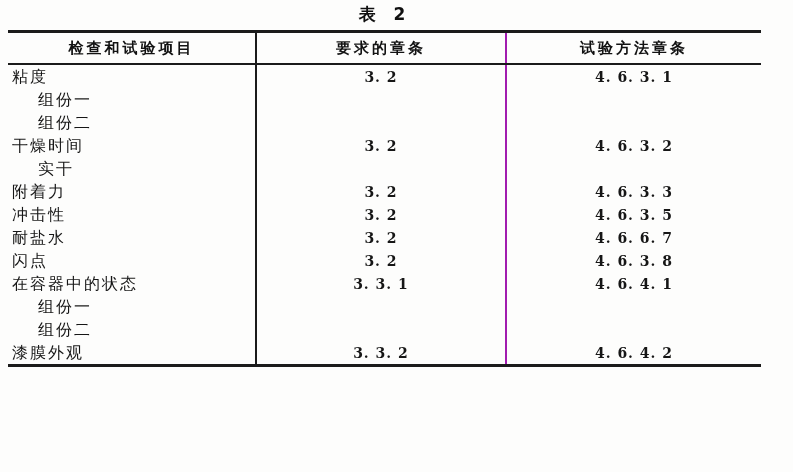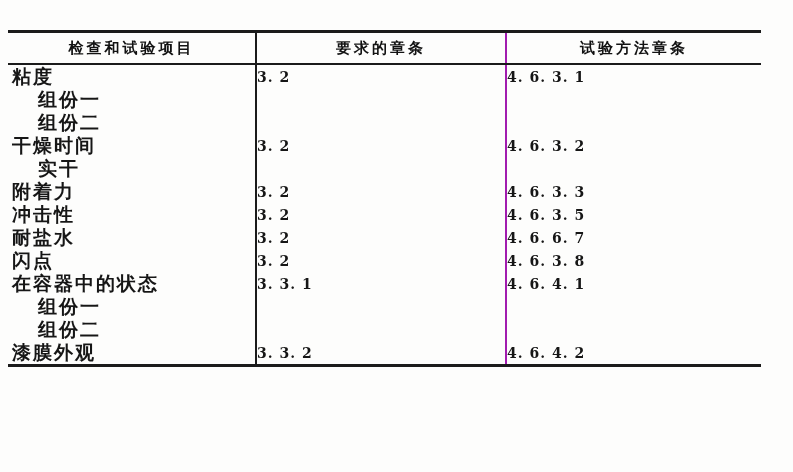--- a/index.html
+++ b/index.html
@@ -54,47 +54,49 @@
   thead th:nth-child(1),
   tbody td:nth-child(1) {
     border-right: 2px solid #1b1b1b;
   }
   thead th:nth-child(2),
   tbody td:nth-child(2) {
     border-right: 2px solid #a21caf;
   }
   tbody td {
     height: 23px;
-    font-size: 19px;
-    font-weight: bold;
+    font-size: 16px;
+    font-weight: normal;
     vertical-align: middle;
     padding: 0;
     line-height: 1;
     color: #161616;
   }
   tbody td.item-cell {
     text-align: left;
     padding-left: 4px;
     letter-spacing: 2px;
   }
   tbody td.item-cell.indent {
     padding-left: 30px;
   }
   tbody td.num-cell {
+    text-align: center;
     font-family: "DejaVu Serif", "Liberation Serif", serif;
     font-weight: bold;
     letter-spacing: 1px;
     font-size: 14px;
   }
 </style>
 </head>
 <body>
 
 <div class="page">
 
+  <div class="table-title">表 2</div>
 
   <table class="spec-table">
     <colgroup>
       <col class="c1">
       <col class="c2">
       <col class="c3">
     </colgroup>
     <thead>
       <tr>
         <th>检查和试验项目</th>

